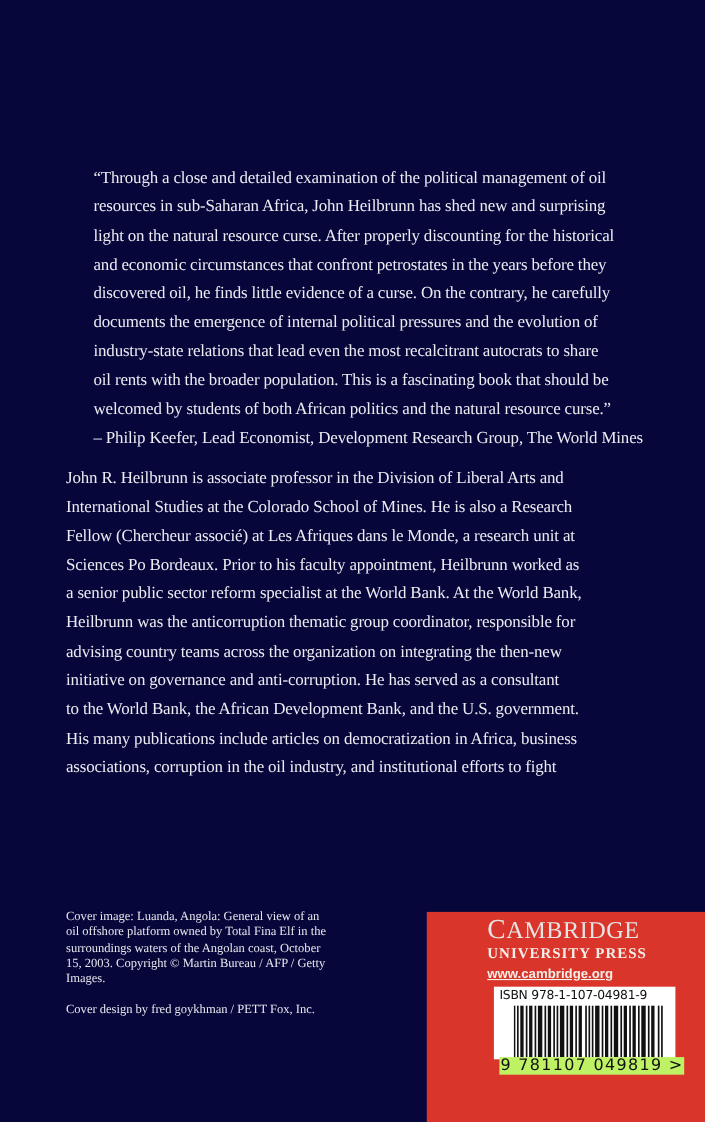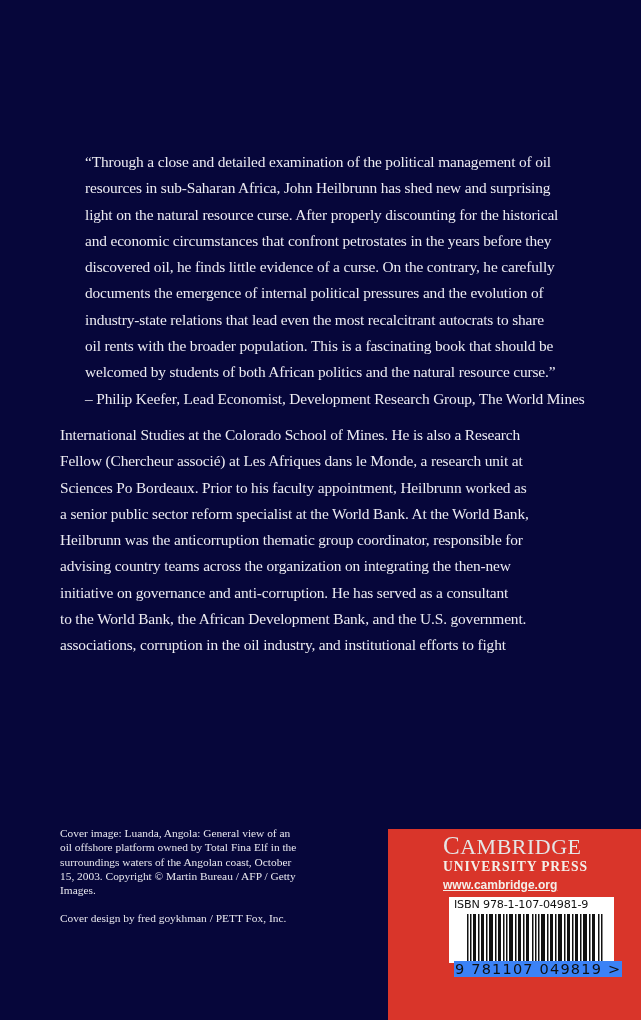--- a/index.html
+++ b/index.html
@@ -119,47 +119,49 @@
       position: absolute;
       left: 5px;
       top: 64px;
       font-family: "DejaVu Sans", sans-serif;
       font-size: 14.5px;
       color: #111;
       letter-spacing: 1.2px;
       white-space: nowrap;
       background: transparent;
     }
-    .ean-digits span { background: #3b82f6; padding: 0 1px; }
+    .ean-digits span { background: #bef264; padding: 0 1px; }
   </style>
 </head>
 <body>
 
 <div class="quote-block">
   <span class="line">“Through a close and detailed examination of the political management of oil</span>
   <span class="line">resources in sub-Saharan Africa, John Heilbrunn has shed new and surprising</span>
   <span class="line">light on the natural resource curse. After properly discounting for the historical</span>
   <span class="line">and economic circumstances that confront petrostates in the years before they</span>
   <span class="line">discovered oil, he finds little evidence of a curse. On the contrary, he carefully</span>
   <span class="line">documents the emergence of internal political pressures and the evolution of</span>
   <span class="line">industry-state relations that lead even the most recalcitrant autocrats to share</span>
   <span class="line">oil rents with the broader population. This is a fascinating book that should be</span>
   <span class="line">welcomed by students of both African politics and the natural resource curse.”</span>
   <span class="line">– Philip Keefer, Lead Economist, Development Research Group, The World Mines</span>
 </div>
 
 <div class="bio-block">
+  <span class="line">John R. Heilbrunn is associate professor in the Division of Liberal Arts and</span>
   <span class="line">International Studies at the Colorado School of Mines. He is also a Research</span>
   <span class="line">Fellow (Chercheur associé) at Les Afriques dans le Monde, a research unit at</span>
   <span class="line">Sciences Po Bordeaux. Prior to his faculty appointment, Heilbrunn worked as</span>
   <span class="line">a senior public sector reform specialist at the World Bank. At the World Bank,</span>
   <span class="line">Heilbrunn was the anticorruption thematic group coordinator, responsible for</span>
   <span class="line">advising country teams across the organization on integrating the then-new</span>
   <span class="line">initiative on governance and anti-corruption. He has served as a consultant</span>
   <span class="line">to the World Bank, the African Development Bank, and the U.S. government.</span>
+  <span class="line">His many publications include articles on democratization in Africa, business</span>
   <span class="line">associations, corruption in the oil industry, and institutional efforts to fight</span>
 </div>
 
 <div class="credits">
   <span class="line">Cover image: Luanda, Angola: General view of an</span>
   <span class="line">oil offshore platform owned by Total Fina Elf in the</span>
   <span class="line">surroundings waters of the Angolan coast, October</span>
   <span class="line">15, 2003. Copyright © Martin Bureau / AFP / Getty</span>
   <span class="line">Images.</span>
   <div class="gap"></div>

